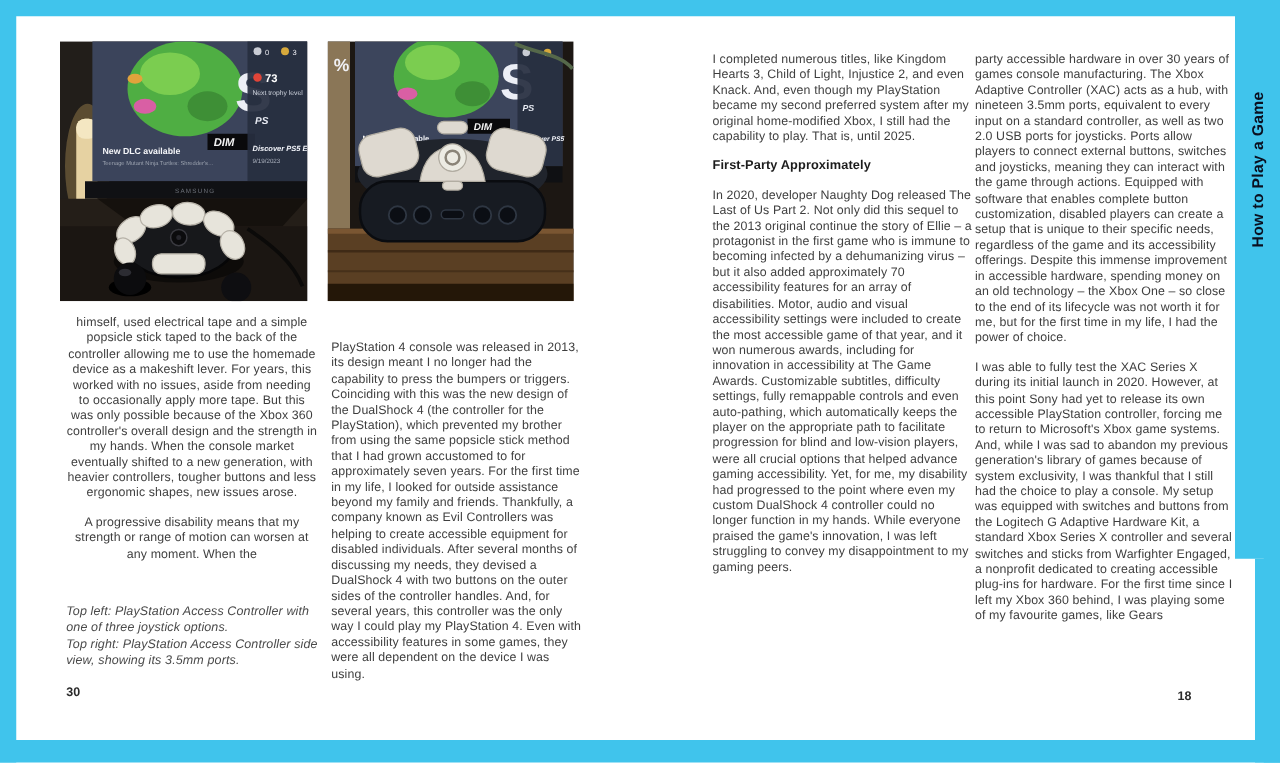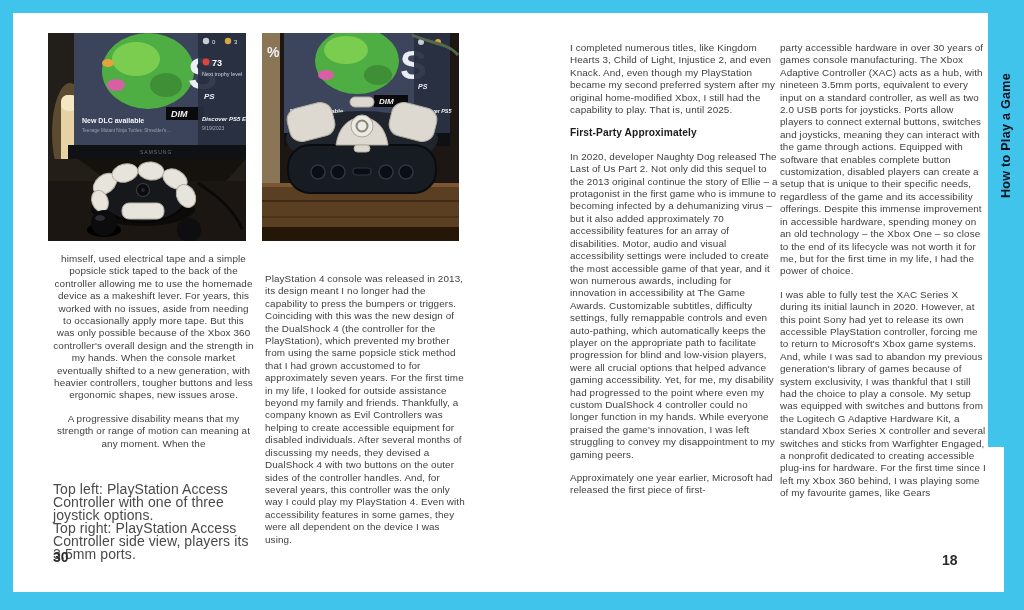--- a/index.html
+++ b/index.html
@@ -36,25 +36,25 @@
   .col p{margin:0 0 11px 0;}
   .col-1{left:53px;top:253px;width:201px;text-align:center;}
   .col-2{left:265px;top:253px;width:203px;margin-top:20px;}
   .col-3{left:570px;top:42px;width:208px;}
   .col-4{left:780px;top:42px;width:208px;}
   .body-heading{
     font-weight:bold;color:#1c1c1c;font-size:10.2px;margin:0 0 11px 0;
   }
   .caption{
     position:absolute;left:53px;top:483px;width:214px;
-    font-size:14px;line-height:13px;color:#4a4a4a;letter-spacing:.1px;
+    font-size:10px;line-height:13px;color:#4a4a4a;letter-spacing:.1px;font-style:italic;
   }
   .caption p{margin:0;}
   .page-num{
-    position:absolute;font-size:14px;font-weight:bold;color:#2b2b2b;
+    position:absolute;font-size:10px;font-weight:bold;color:#2b2b2b;
   }
   .page-num-left{left:53px;top:549px;}
   .page-num-right{left:942px;top:552px;}
 </style>
 </head>
 <body>
 
 <div class="frame frame-top"></div>
 <div class="frame frame-left"></div>
 <div class="frame frame-bottom"></div>
@@ -208,40 +208,39 @@
           <circle cx="100" cy="93" r="11" fill="#ecead f"></circle>
           <circle cx="100" cy="93" r="11" fill="#ecebe3" stroke="#b2ada2" stroke-width="1"></circle>
           <circle cx="100" cy="93" r="5.5" fill="none" stroke="#8a8478" stroke-width="2"></circle>
         </g>
       </g>
     </svg>
   </figure>
 
   <div class="col col-1">
     <p>himself, used electrical tape and a simple popsicle stick taped to the back of the controller allowing me to use the homemade device as a makeshift lever. For years, this worked with no issues, aside from needing to occasionally apply more tape. But this was only possible because of the Xbox 360 controller's overall design and the strength in my hands. When the console market eventually shifted to a new generation, with heavier controllers, tougher buttons and less ergonomic shapes, new issues arose.</p>
-    <p>A progressive disability means that my strength or range of motion can meaning at any moment. When the</p>
+    <p>A progressive disability means that my strength or range of motion can worsen at any moment. When the</p>
   </div>
   <div class="col col-2">
     <p>PlayStation 4 console was released in 2013, its design meant I no longer had the capability to press the bumpers or triggers. Coinciding with this was the new design of the DualShock 4 (the controller for the PlayStation), which prevented my brother from using the same popsicle stick method that I had grown accustomed to for approximately seven years. For the first time in my life, I looked for outside assistance beyond my family and friends. Thankfully, a company known as Evil Controllers was helping to create accessible equipment for disabled individuals. After several months of discussing my needs, they devised a DualShock 4 with two buttons on the outer sides of the controller handles. And, for several years, this controller was the only way I could play my PlayStation 4. Even with accessibility features in some games, they were all dependent on the device I was using.</p>
   </div>
 
   <div class="caption">
     <p>Top left: PlayStation Access Controller with one of three joystick options.</p>
-    <p>Top right: PlayStation Access Controller side view, players its 3.5mm ports.</p>
+    <p>Top right: PlayStation Access Controller side view, showing its 3.5mm ports.</p>
   </div>
 
   <div class="page-num page-num-left">30</div>
 </div>
 
 <div>
   <div class="col col-3">
     <p>I completed numerous titles, like Kingdom Hearts 3, Child of Light, Injustice 2, and even Knack. And, even though my PlayStation became my second preferred system after my original home-modified Xbox, I still had the capability to play. That is, until 2025.</p>
     <p class="body-heading">First-Party Approximately</p>
     <p>In 2020, developer Naughty Dog released The Last of Us Part 2. Not only did this sequel to the 2013 original continue the story of Ellie – a protagonist in the first game who is immune to becoming infected by a dehumanizing virus – but it also added approximately 70 accessibility features for an array of disabilities. Motor, audio and visual accessibility settings were included to create the most accessible game of that year, and it won numerous awards, including for innovation in accessibility at The Game Awards. Customizable subtitles, difficulty settings, fully remappable controls and even auto-pathing, which automatically keeps the player on the appropriate path to facilitate progression for blind and low-vision players, were all crucial options that helped advance gaming accessibility. Yet, for me, my disability had progressed to the point where even my custom DualShock 4 controller could no longer function in my hands. While everyone praised the game's innovation, I was left struggling to convey my disappointment to my gaming peers.</p>
-    <p>Approximately one year earlier, Microsoft had released the first piece of first-</p>
   </div>
   <div class="col col-4">
     <p>party accessible hardware in over 30 years of games console manufacturing. The Xbox Adaptive Controller (XAC) acts as a hub, with nineteen 3.5mm ports, equivalent to every input on a standard controller, as well as two 2.0 USB ports for joysticks. Ports allow players to connect external buttons, switches and joysticks, meaning they can interact with the game through actions. Equipped with software that enables complete button customization, disabled players can create a setup that is unique to their specific needs, regardless of the game and its accessibility offerings. Despite this immense improvement in accessible hardware, spending money on an old technology – the Xbox One – so close to the end of its lifecycle was not worth it for me, but for the first time in my life, I had the power of choice.</p>
     <p>I was able to fully test the XAC Series X during its initial launch in 2020. However, at this point Sony had yet to release its own accessible PlayStation controller, forcing me to return to Microsoft's Xbox game systems. And, while I was sad to abandon my previous generation's library of games because of system exclusivity, I was thankful that I still had the choice to play a console. My setup was equipped with switches and buttons from the Logitech G Adaptive Hardware Kit, a standard Xbox Series X controller and several switches and sticks from Warfighter Engaged, a nonprofit dedicated to creating accessible plug-ins for hardware. For the first time since I left my Xbox 360 behind, I was playing some of my favourite games, like Gears</p>
   </div>
 
   <div class="page-num page-num-right">18</div>
 </div>
 
 </body></html>

